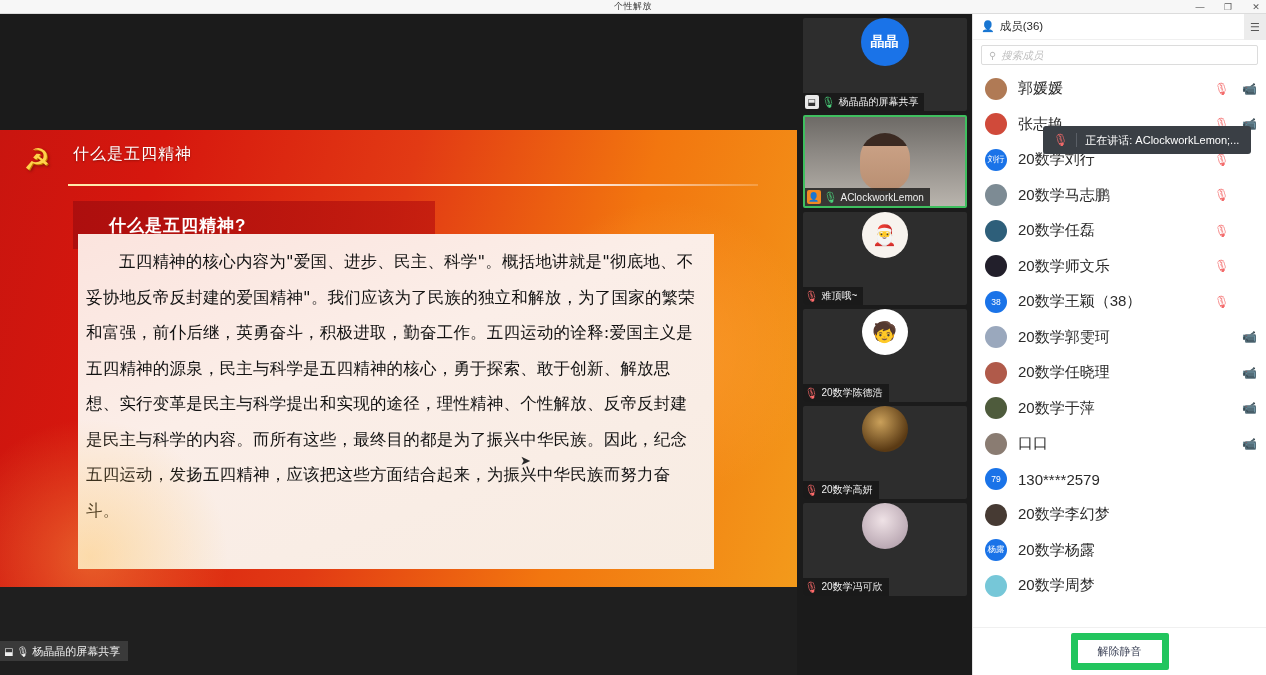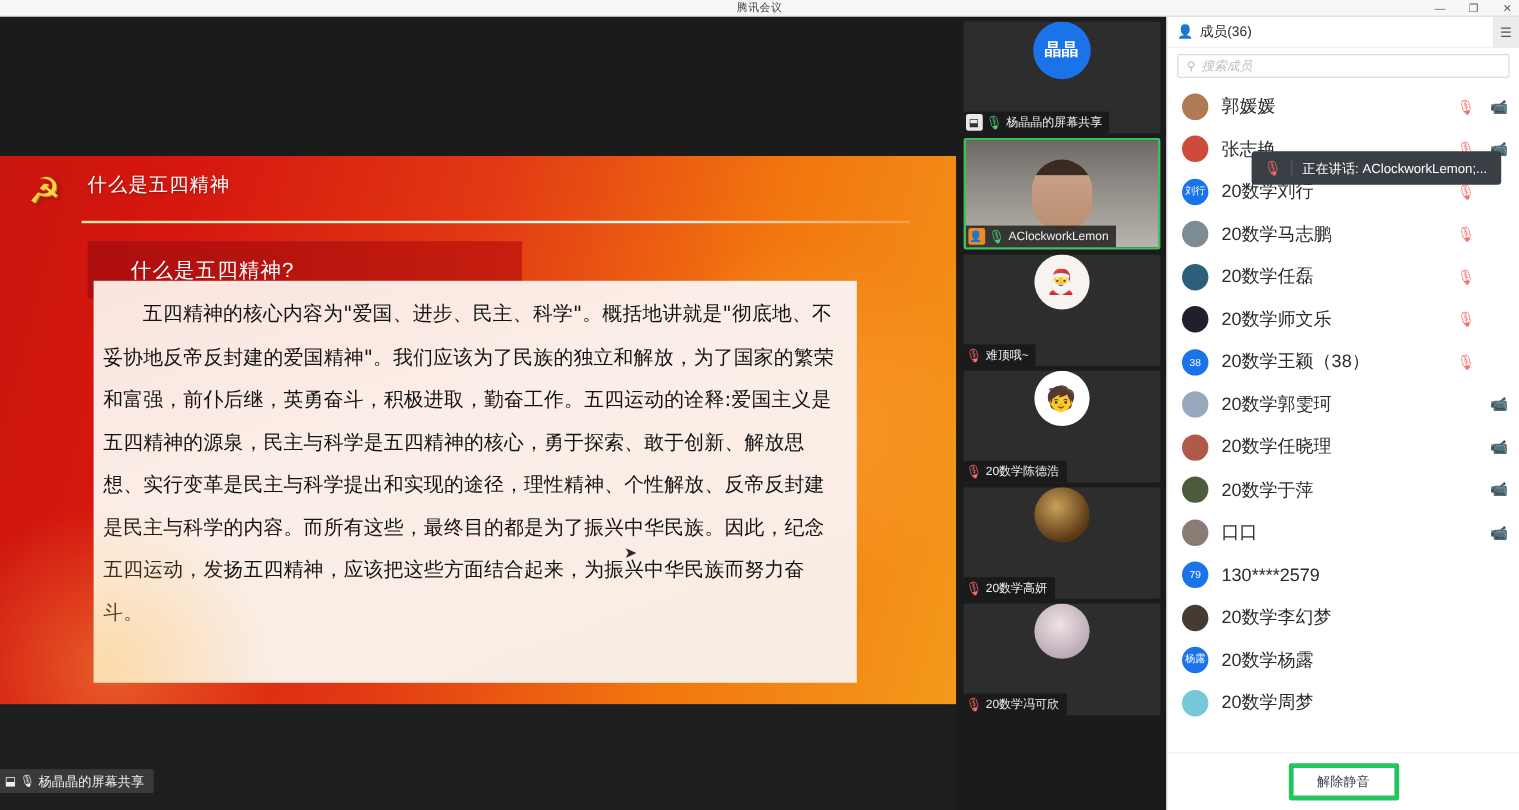--- a/index.html
+++ b/index.html
@@ -50,21 +50,21 @@
   }
   .title-rule {
     position: absolute; left: 68px; top: 48px; width: 690px; height: 2px;
     background: linear-gradient(90deg,#ffe9a8,#ffffff 70%, rgba(255,255,255,.2));
   }
   .subtitle-bar {
     position: absolute; left: 73px; top: 71px; width: 362px; height: 48px;
     background: linear-gradient(90deg, rgba(170,14,14,.92), rgba(190,22,14,.78));
     display: flex; align-items: center;
   }
-  .subtitle-bar span { color: #fff; font-size: 17px; font-weight: normal; margin-left: 36px; letter-spacing: 1px; }
+  .subtitle-bar span { color: #fff; font-size: 17px; font-weight: bold; margin-left: 36px; letter-spacing: 1px; }
   .body-card {
     position: absolute; left: 78px; top: 104px; width: 636px; height: 335px;
     background: linear-gradient(160deg,#fbe4de 0%, #fbeee8 40%, #f7ece2 100%);
     padding: 10px 14px 8px 8px;
   }
   .body-card p {
     font-size: 16.5px; line-height: 35.5px; color: #121212; letter-spacing: .2px;
     text-indent: 2em; font-family: "DejaVu Sans", "Liberation Sans", sans-serif;
   }
   .cursor-arrow { position: absolute; left: 520px; top: 323px; font-size: 13px; color: #2a2a2a; }
@@ -155,39 +155,39 @@
   .prow .pname { margin-left: 11px; font-size: 15px; color: #2b2b2b; flex: 1; white-space: nowrap; }
   .prow .picons { display: flex; align-items: center; gap: 14px; }
   .ic-mic, .ic-cam { font-size: 12px; color: #f36a6a; width: 14px; text-align: center; position: relative; }
   .ic-spacer { width: 14px; }
 
   .panel-foot {
     position: absolute; left: 0; right: 0; bottom: 0; height: 48px;
     border-top: 1px solid #f0f0f0; display: flex; align-items: center; justify-content: center;
   }
   .unmute-btn {
-    border: 4px solid #22c55e; background: #fff; color: #3c4257;
+    border: 7px solid #22c55e; background: #fff; color: #3c4257;
     font-size: 11px; padding: 4px 20px; border-radius: 2px; cursor: pointer;
     font-family: "Liberation Sans", sans-serif;
   }
   .tooltip {
     position: absolute; left: 1043px; top: 126px; height: 28px; background: #3a3f45;
     color: #fff; border-radius: 3px; display: flex; align-items: center; gap: 8px;
     padding: 0 12px 0 10px; font-size: 11px; z-index: 30; white-space: nowrap;
   }
   .tooltip .t-mic { color: #f36a6a; font-size: 12px; }
   .tooltip .divider { width: 1px; height: 14px; background: #5a5f66; }
 </style>
 </head>
 <body>
 
 <div id="app">
 
   <div class="titlebar">
-    <div class="title">腾讯会议</div>
+    <div class="title">个性解放</div>
     <div class="winbtns">
       <div class="winbtn">—</div>
       <div class="winbtn">❐</div>
       <div class="winbtn">✕</div>
     </div>
   </div>
 
   <div class="stage">
     <div class="slide">
       <div class="slide-header">

